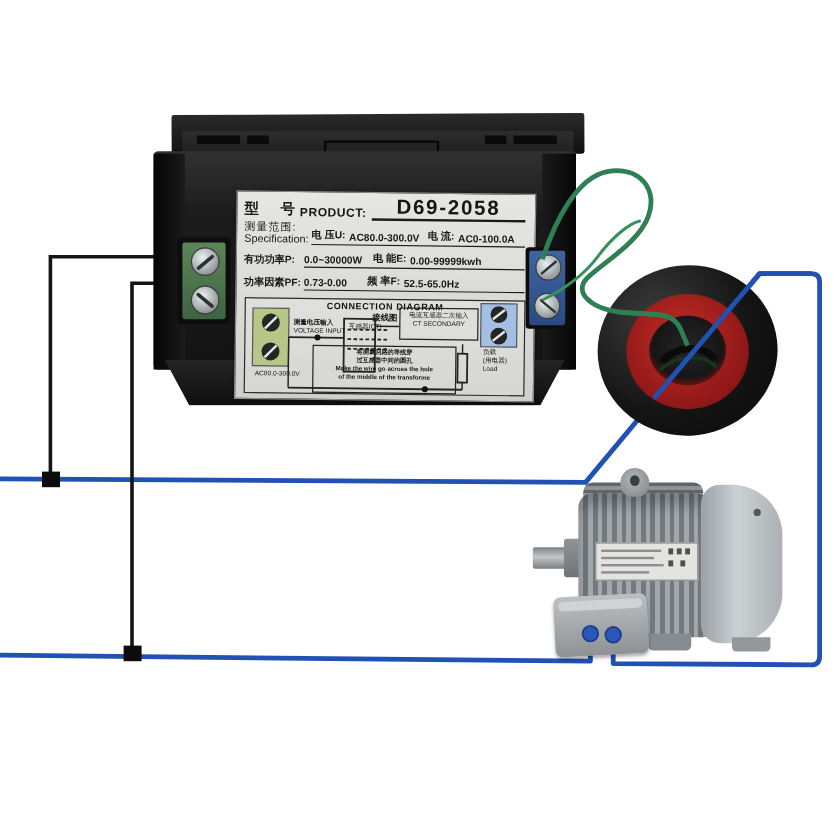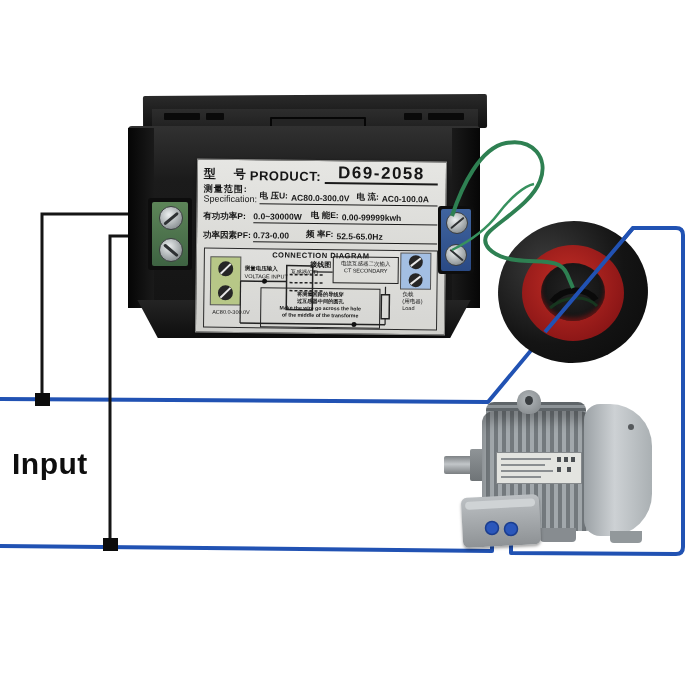--- a/index.html
+++ b/index.html
@@ -10,24 +10,24 @@
   .bezel{left:143px;top:95px;width:344px;height:34px;background:linear-gradient(180deg,#2a2a2a,#101010);border-radius:2px;transform:rotate(-.3deg);}
   .topstep{left:152px;top:109px;width:326px;height:26px;background:linear-gradient(180deg,#2d2d2d,#1c1c1c);}
   .slot{position:absolute;background:#0a0a0a;border-radius:1px;}
   .mbody{left:128px;top:126px;width:352px;height:182px;background:linear-gradient(180deg,#313131,#1b1b1b 30%,#141414);border-radius:4px;}
   .sideL{left:128px;top:128px;width:26px;height:180px;background:linear-gradient(90deg,#050505,#1a1a1a);}
   .sideR{left:452px;top:128px;width:28px;height:180px;background:linear-gradient(270deg,#060606,#1a1a1a);}
   .flange{left:134px;top:300px;width:340px;height:38px;background:linear-gradient(180deg,#242424,#0e0e0e);clip-path:polygon(1% 0,99% 0,93% 100%,7% 100%);}
   .label{left:196px;top:160px;width:248px;height:172px;background:linear-gradient(180deg,#e6e6e3,#cfcfcb);border:1px solid #8a8a88;transform:rotate(.7deg);box-shadow:0 1px 3px rgba(0,0,0,.5);color:#161616;}
   .prow{position:absolute;top:2px;left:6px;right:8px;display:flex;align-items:flex-end;gap:4px;}
   .zh-big{font-size:12px;font-weight:700;}
-  .prod-en{font-size:13px;font-weight:700;letter-spacing:.5px;}
+  .prod-en{font-size:10px;font-weight:700;letter-spacing:.5px;}
   .model{font-size:17px;font-weight:700;letter-spacing:1.5px;border-bottom:2px solid #1a1a1a;flex:1;text-align:center;line-height:19px;}
   .range{position:absolute;top:24px;left:6px;line-height:10px;}
-  .range .r1{font-size:9px;font-weight:700;letter-spacing:1px;}
+  .range .r1{font-size:9px;font-weight:400;letter-spacing:1px;}
   .range .r2{font-size:9px;}
   .srow{position:absolute;right:8px;border-bottom:1.5px solid #1a1a1a;font-size:8.5px;font-weight:700;display:flex;gap:3px;align-items:flex-end;padding-bottom:1px;white-space:nowrap;}
   .srow .v{font-weight:600;}
   .rowlbl{position:absolute;left:6px;font-size:8.5px;font-weight:700;white-space:nowrap;}
   
   .dbox{position:absolute;left:7px;top:88px;width:232px;height:78px;border:1.5px solid #2a2a2a;background:rgba(255,255,255,.15);}
   .dbox .t{position:absolute;white-space:nowrap;color:#111;}
   .dt1{left:0;right:0;top:1px;text-align:center;font-size:7.5px;font-weight:700;letter-spacing:.5px;}
   .dt2{left:0;right:0;top:10px;text-align:center;font-size:7px;font-weight:700;}
   .ctlbl{left:86px;top:19px;font-size:5.5px;}
@@ -214,14 +214,13 @@
   <svg class="z3" width="700" height="700" viewBox="0 0 700 700">
     <path d="M 552 302 C 562 288, 586 286, 596 300" fill="none" stroke="#0a0a0a" stroke-width="6"></path>
     <path d="M 550 308 C 564 296, 586 294, 597 306" fill="none" stroke="#17361f" stroke-width="3"></path>
     <path d="M 545 332 L 633 228 L 676 228" fill="none" stroke="#2152b3" stroke-width="4" stroke-linejoin="round"></path>
     <path d="M 452 216 C 462 186, 480 148, 506 143 C 533 138, 549 158, 540 181 C 532 202, 504 218, 490 231 C 477 243, 492 257, 516 260 C 541 263, 560 258, 567 274 L 573 288" fill="none" stroke="#2e8052" stroke-width="4"></path>
     <path d="M 452 250 C 468 242, 486 230, 498 214 C 510 198, 524 186, 534 184" fill="none" stroke="#37915e" stroke-width="2.5"></path>
     <circle cx="492" cy="528" r="6.5" fill="#2b57bb" stroke="#1a3d8f" stroke-width="1.5"></circle>
     <circle cx="511" cy="529" r="6.5" fill="#2b57bb" stroke="#1a3d8f" stroke-width="1.5"></circle>
   </svg>
 
-  <div class="abs input-lbl z3">Input</div>
 </div>
 
 </body></html>

